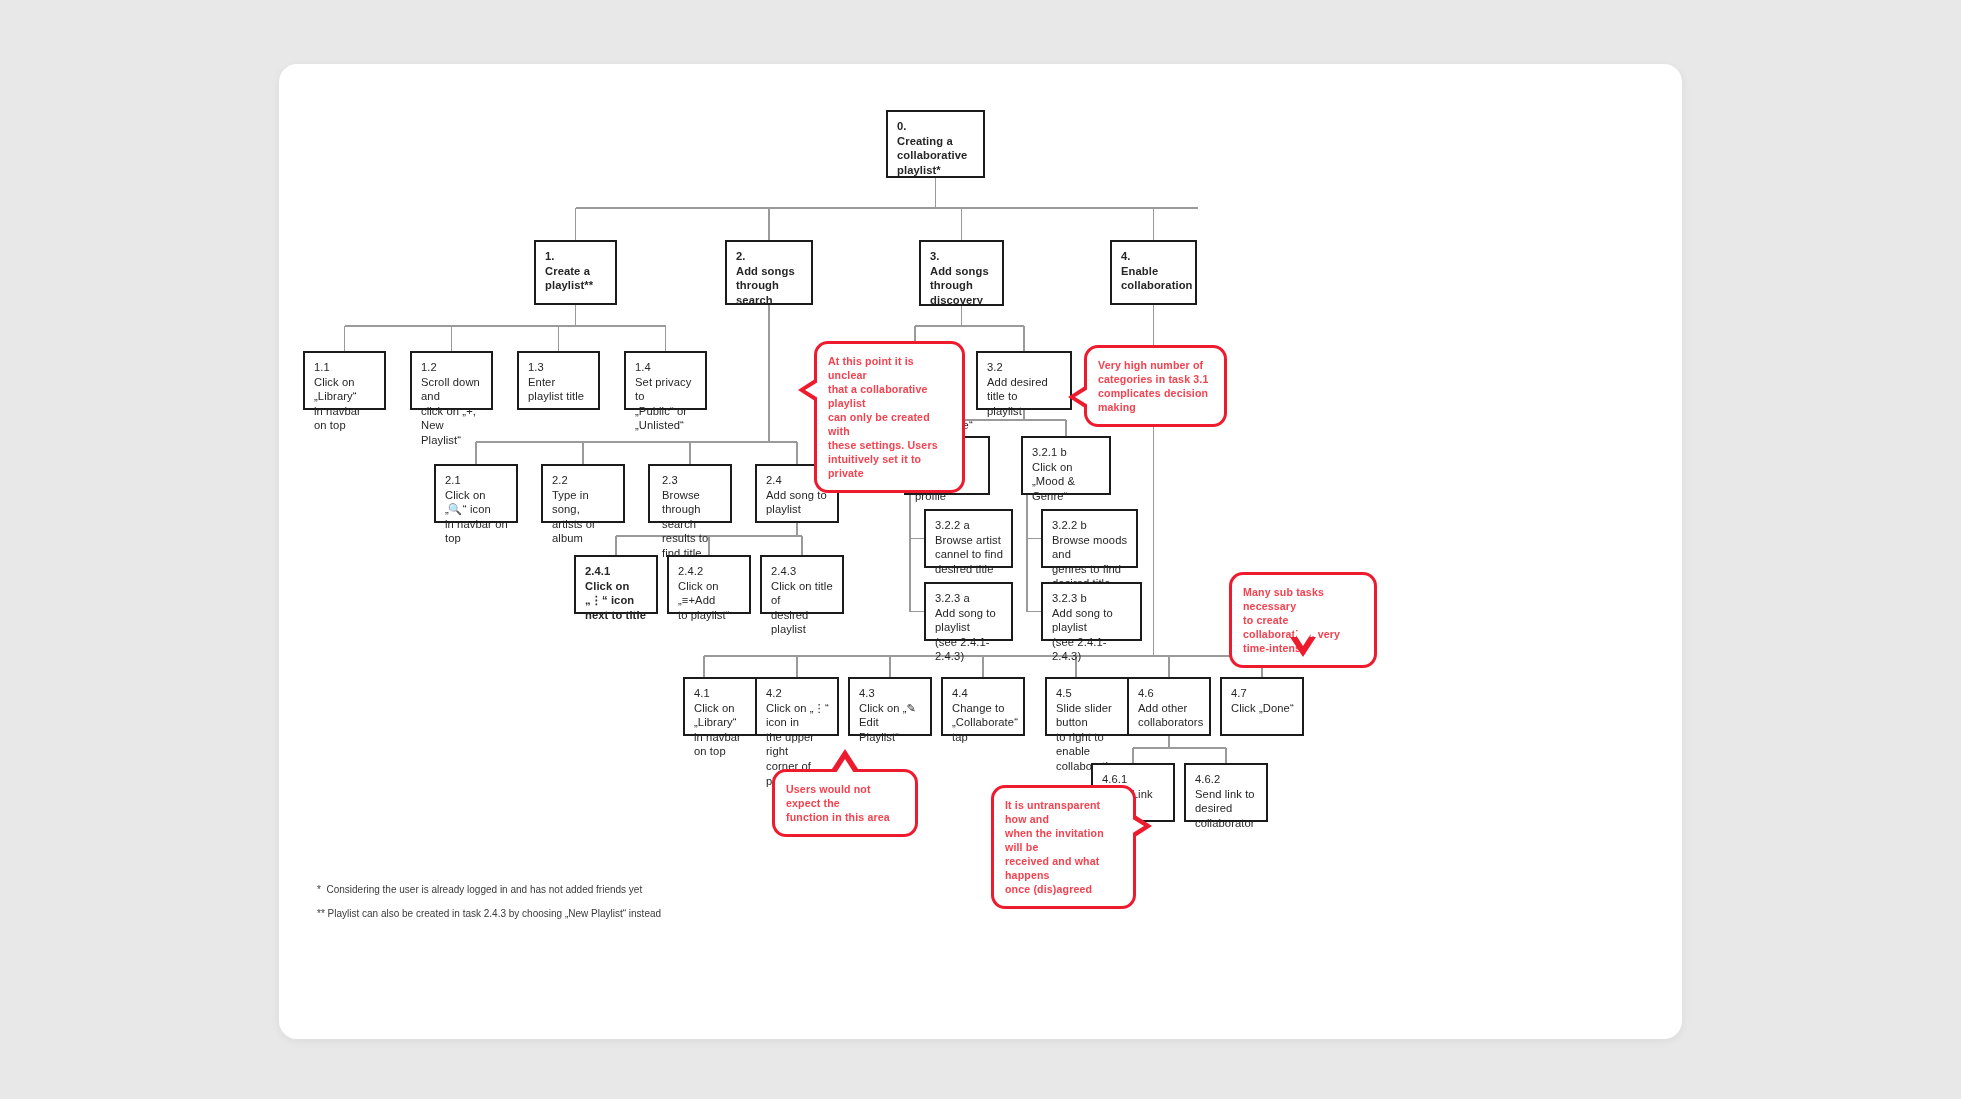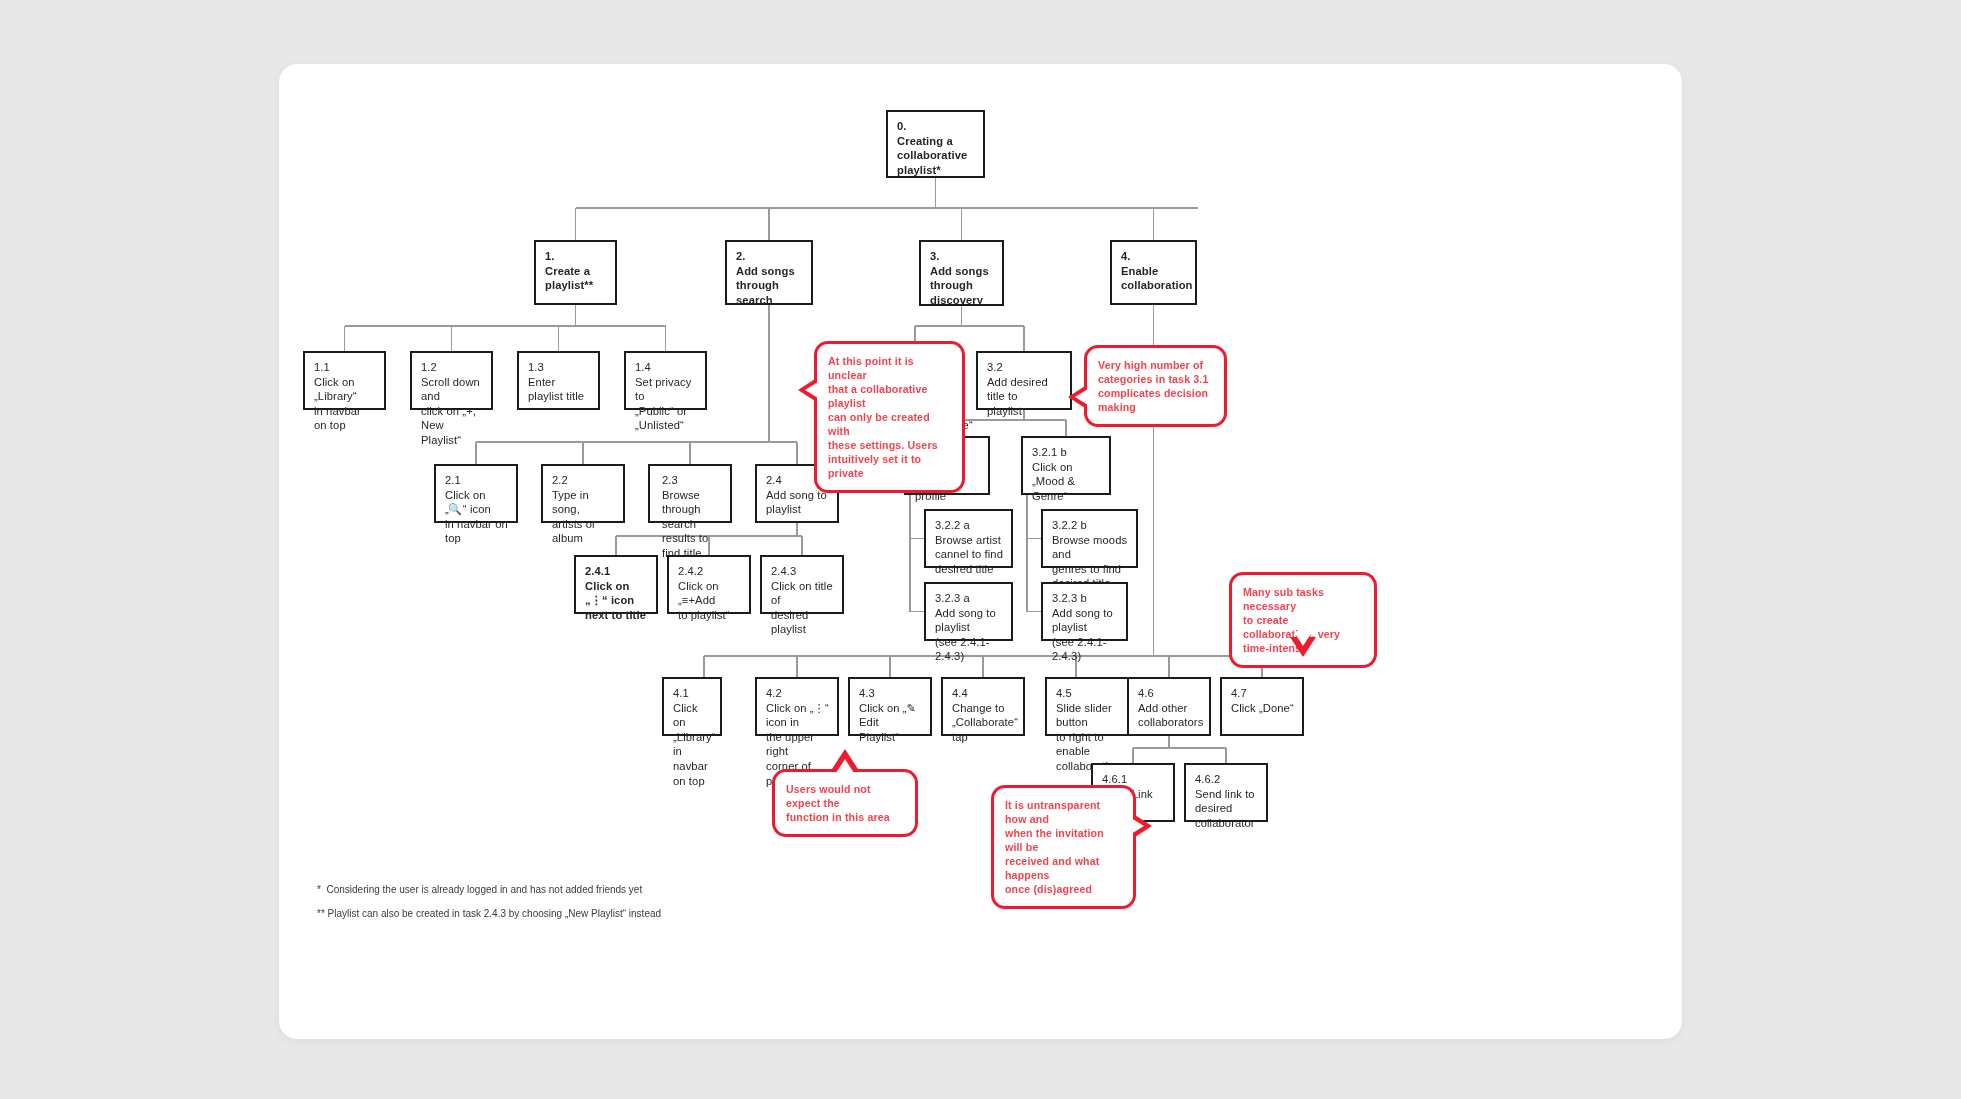--- a/index.html
+++ b/index.html
@@ -273,41 +273,41 @@
         <span class="num">3.2.2 b</span>
         <span class="txt">Browse moods and
 genres to find
 desired title</span>
       </div>
       <div class="node" style="left: 645px; top: 518px; width: 89px; height: 59px;">
         <span class="num">3.2.3 a</span>
         <span class="txt">Add song to playlist
 (see 2.4.1-2.4.3)</span>
       </div>
-      <div class="node" style="left: 762px; top: 518px; width: 87px; height: 59px;">
+      <div class="node" style="left: 762px; top: 518px; width: 101px; height: 59px;">
         <span class="num">3.2.3 b</span>
         <span class="txt">Add song to playlist
 (see 2.4.1-2.4.3)</span>
       </div>
       <div class="node" style="left: 295px; top: 491px; width: 84px; height: 59px; font-weight: bold;">
         <span class="num">2.4.1</span>
         <span class="txt">Click on „⋮“ icon
 next to title</span>
       </div>
       <div class="node" style="left: 388px; top: 491px; width: 84px; height: 59px;">
         <span class="num">2.4.2</span>
         <span class="txt">Click on „≡+Add
 to playlist“</span>
       </div>
       <div class="node" style="left: 481px; top: 491px; width: 84px; height: 59px;">
         <span class="num">2.4.3</span>
         <span class="txt">Click on title of
 desired playlist</span>
       </div>
-      <div class="node" style="left: 383px; top: 613px; width: 60px; height: 59px;">
+      <div class="node" style="left: 404px; top: 613px; width: 76px; height: 59px;">
         <span class="num">4.1</span>
         <span class="txt">Click on „Library“
 in navbar on top</span>
       </div>
       <div class="node" style="left: 476px; top: 613px; width: 84px; height: 59px;">
         <span class="num">4.2</span>
         <span class="txt">Click on „⋮“ icon in
 the upper right
 corner of playlist</span>
       </div>

